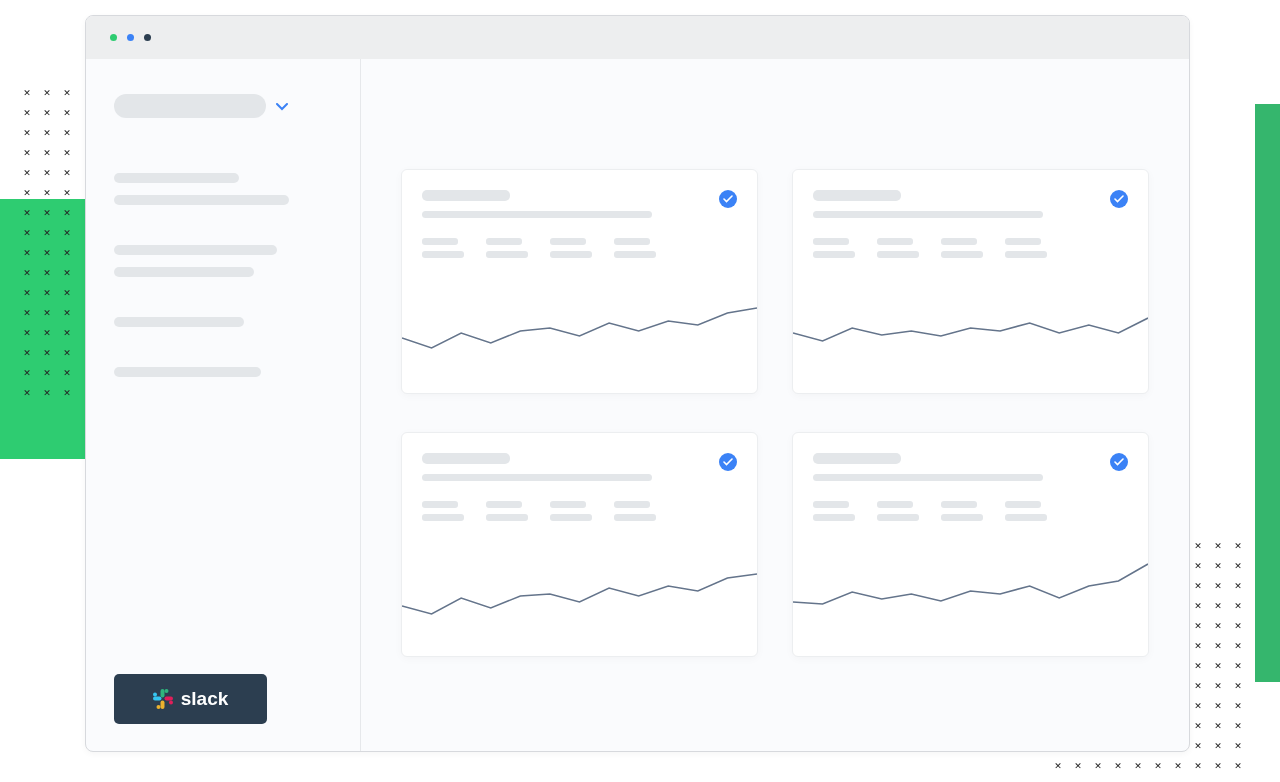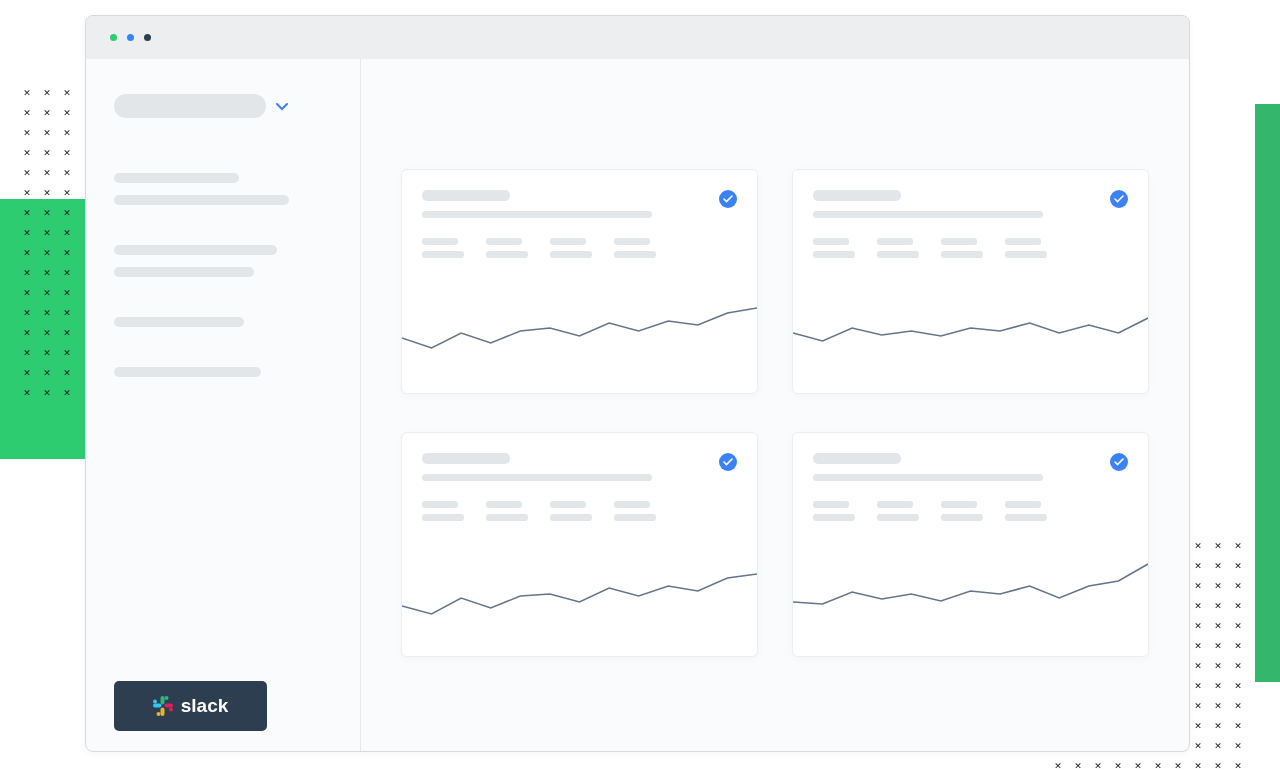--- a/index.html
+++ b/index.html
@@ -135,21 +135,21 @@
 }
 .sidebar-line.w1 { width: 125px; }
 .sidebar-line.w2 { width: 175px; }
 .sidebar-line.w3 { width: 163px; }
 .sidebar-line.w4 { width: 140px; }
 .sidebar-line.w5 { width: 130px; }
 .sidebar-line.w6 { width: 147px; }
 
 .slack-btn {
   position: absolute;
-  bottom: 20px;
+  bottom: 27px;
   left: 28px;
   width: 153px;
   height: 50px;
   background: #2c3e50;
   border-radius: 5px;
   display: flex;
   align-items: center;
   justify-content: center;
   gap: 8px;
   color: #fff;

